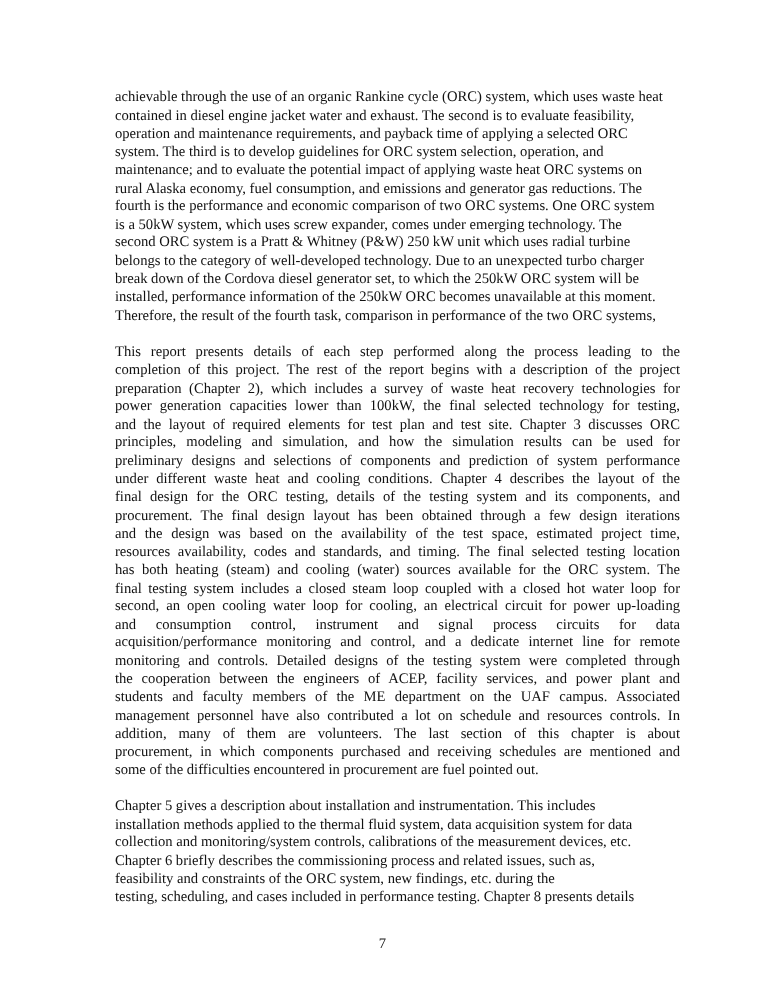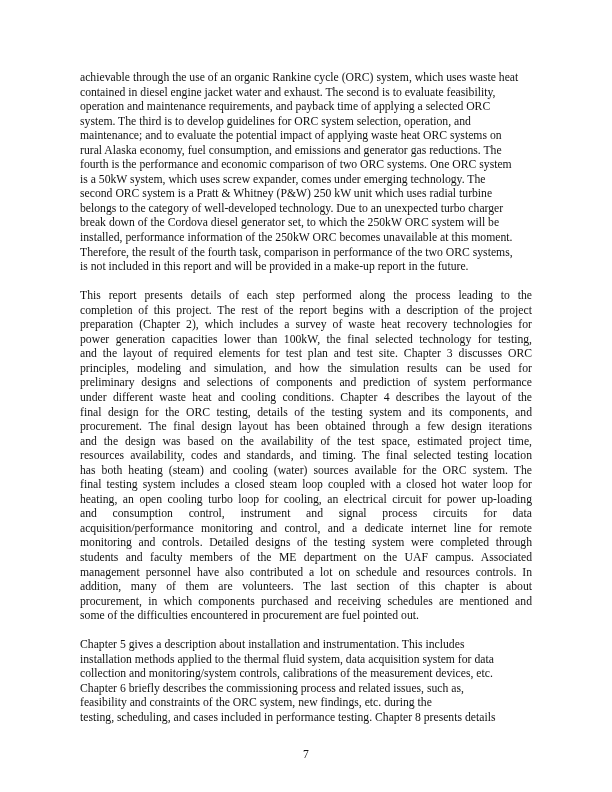--- a/index.html
+++ b/index.html
@@ -10,21 +10,21 @@
     body {
       width: 612px;
       height: 792px;
       position: relative;
       overflow: hidden;
       font-family: "Liberation Serif", serif;
       color: #111111;
     }
     .page {
       position: absolute;
-      left: 80px;
+      left: 92px;
       top: 71px;
       width: 452px;
     }
     .para {
       margin: 0;
       font-size: 11.7px;
       line-height: 14.55px;
       white-space: normal;
     }
     .para.left { text-align: left; }
@@ -65,44 +65,44 @@
     <span class="line">system. The third is to develop guidelines for ORC system selection, operation, and</span>
     <span class="line">maintenance; and to evaluate the potential impact of applying waste heat ORC systems on</span>
     <span class="line">rural Alaska economy, fuel consumption, and emissions and generator gas reductions. The</span>
     <span class="line">fourth is the performance and economic comparison of two ORC systems. One ORC system</span>
     <span class="line">is a 50kW system, which uses screw expander, comes under emerging technology. The</span>
     <span class="line">second ORC system is a Pratt &amp; Whitney (P&amp;W) 250 kW unit which uses radial turbine</span>
     <span class="line">belongs to the category of well-developed technology. Due to an unexpected turbo charger</span>
     <span class="line">break down of the Cordova diesel generator set, to which the 250kW ORC system will be</span>
     <span class="line">installed, performance information of the 250kW ORC becomes unavailable at this moment.</span>
     <span class="line">Therefore, the result of the fourth task, comparison in performance of the two ORC systems,</span>
-    <span class="line">is not included in this report and will be provided in a make-up report in the future.</span>
   </p>
 
   <div class="gap"></div>
 
   <p class="para justify">
     <span class="line">This report presents details of each step performed along the process leading to the</span>
     <span class="line">completion of this project. The rest of the report begins with a description of the project</span>
     <span class="line">preparation (Chapter 2), which includes a survey of waste heat recovery technologies for</span>
     <span class="line">power generation capacities lower than 100kW, the final selected technology for testing,</span>
     <span class="line">and the layout of required elements for test plan and test site. Chapter 3 discusses ORC</span>
     <span class="line">principles, modeling and simulation, and how the simulation results can be used for</span>
     <span class="line">preliminary designs and selections of components and prediction of system performance</span>
     <span class="line">under different waste heat and cooling conditions. Chapter 4 describes the layout of the</span>
     <span class="line">final design for the ORC testing, details of the testing system and its components, and</span>
     <span class="line">procurement. The final design layout has been obtained through a few design iterations</span>
     <span class="line">and the design was based on the availability of the test space, estimated project time,</span>
     <span class="line">resources availability, codes and standards, and timing. The final selected testing location</span>
     <span class="line">has both heating (steam) and cooling (water) sources available for the ORC system. The</span>
     <span class="line">final testing system includes a closed steam loop coupled with a closed hot water loop for</span>
-    <span class="line">heating, an open cooling turbo loop for cooling, an electrical circuit for power up-loading</span>
+    <span class="line">second, an open cooling water loop for cooling, an electrical circuit for power up-loading</span>
     <span class="line">and consumption control, instrument and signal process circuits for data</span>
     <span class="line">acquisition/performance monitoring and control, and a dedicate internet line for remote</span>
     <span class="line">monitoring and controls. Detailed designs of the testing system were completed through</span>
+    <span class="line">the cooperation between the engineers of ACEP, facility services, and power plant and</span>
     <span class="line">students and faculty members of the ME department on the UAF campus. Associated</span>
     <span class="line">management personnel have also contributed a lot on schedule and resources controls. In</span>
     <span class="line">addition, many of them are volunteers. The last section of this chapter is about</span>
     <span class="line">procurement, in which components purchased and receiving schedules are mentioned and</span>
     <span class="line last">some of the difficulties encountered in procurement are fuel pointed out.</span>
   </p>
 
   <div class="gap"></div>
 
   <p class="para left">

